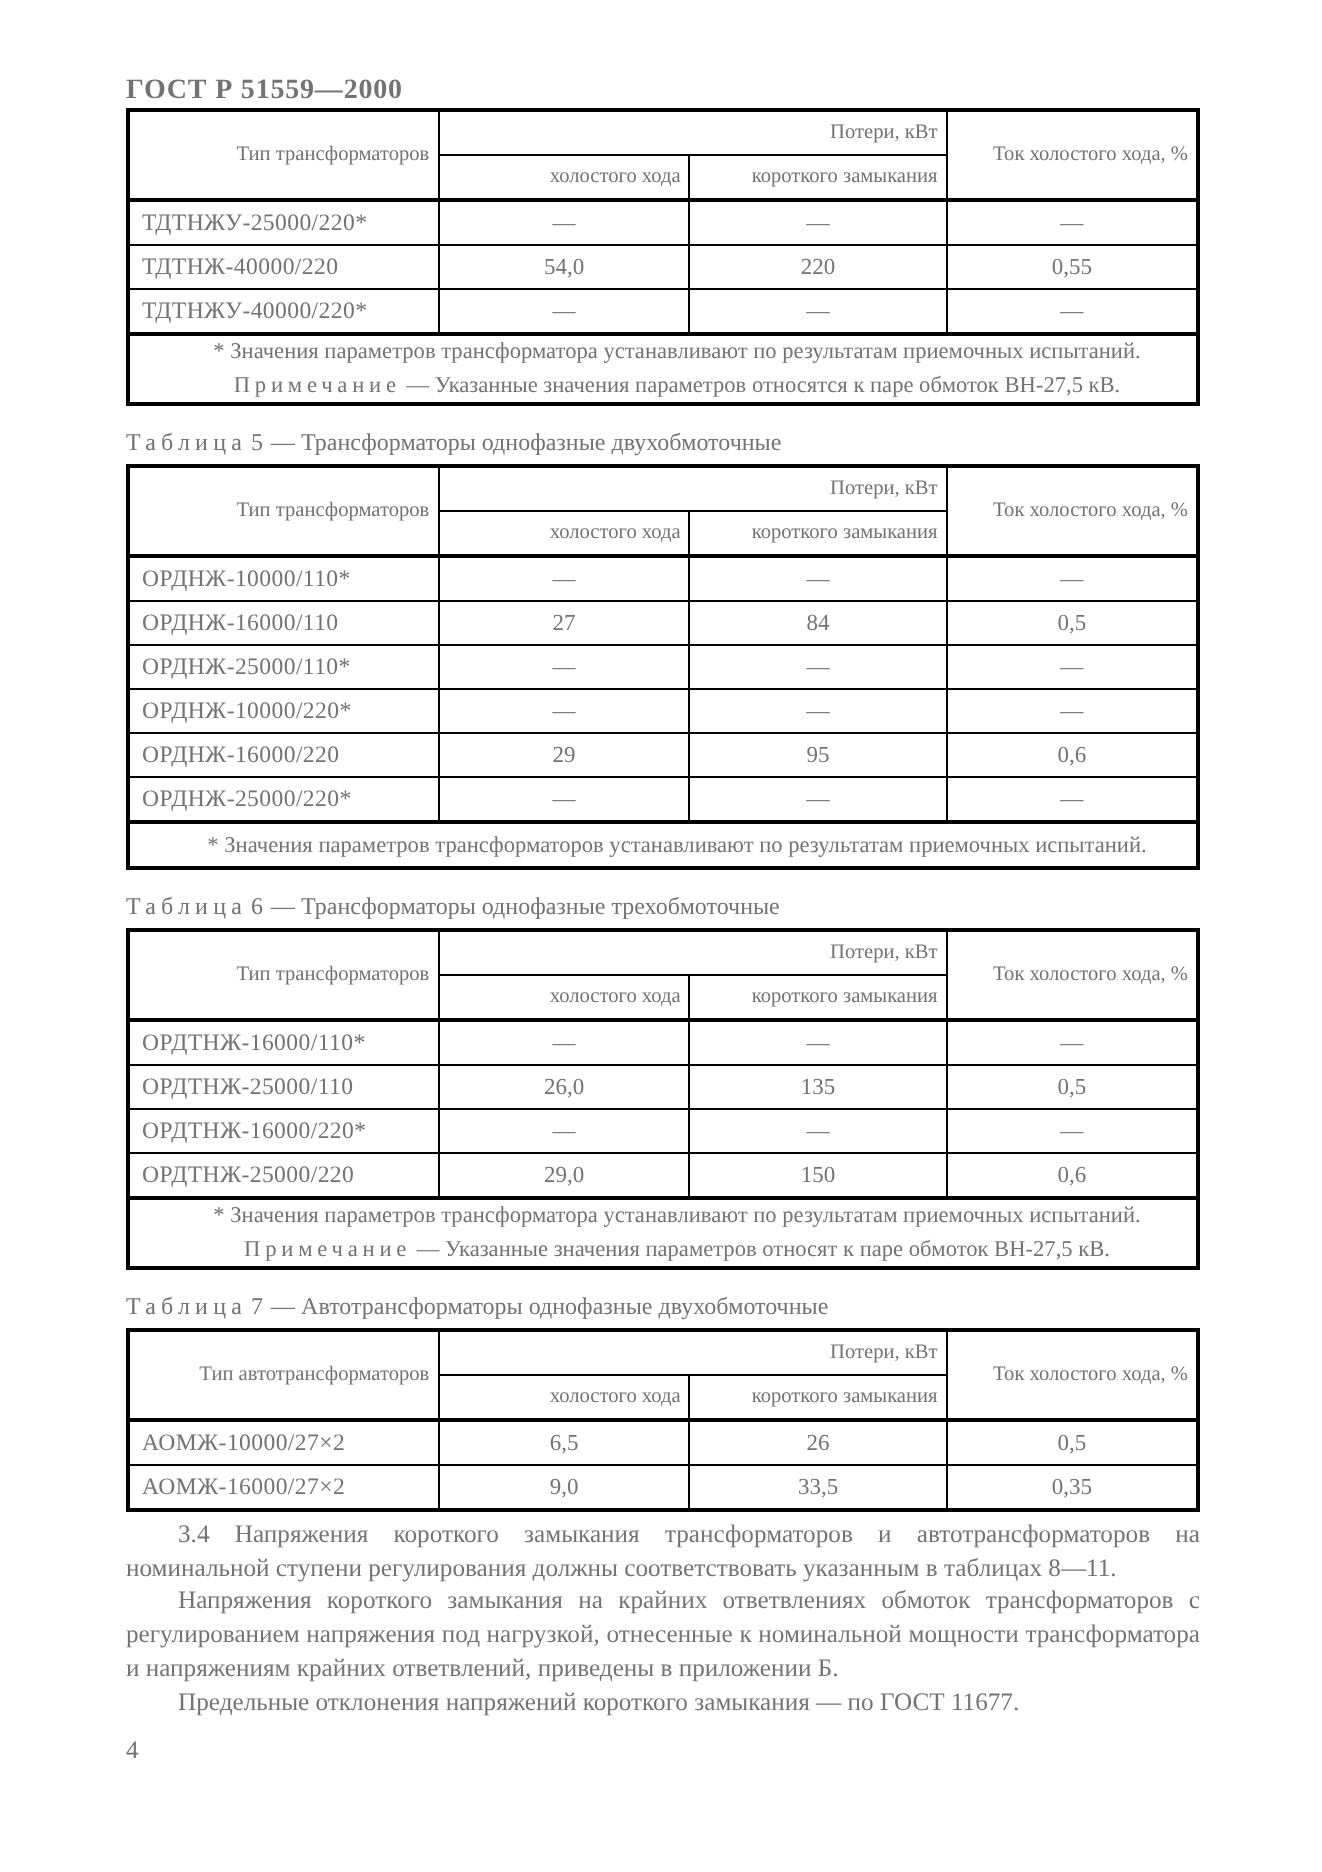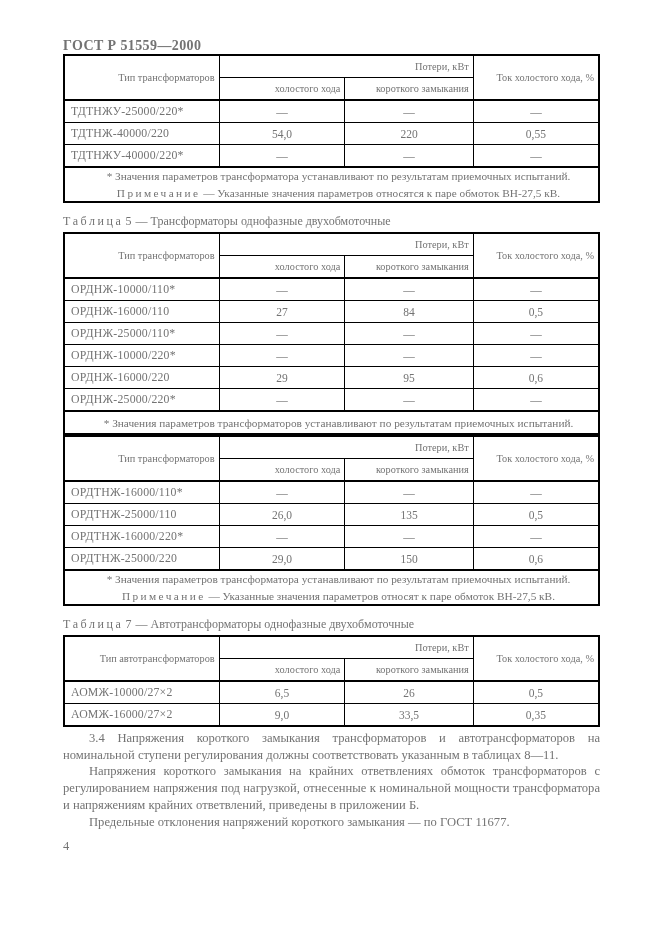--- a/index.html
+++ b/index.html
@@ -155,20 +155,21 @@
         <td class="val">—</td>
       </tr>
       <tr class="footnote-row">
         <td colspan="4">
           <p class="fn-line">* Значения параметров трансформаторов устанавливают по результатам приемочных испытаний.</p>
         </td>
       </tr>
     </tbody>
   </table>
 
+  <p class="table-title"><span class="spaced">Таблица</span><span class="num-gap">6</span><span>— Трансформаторы однофазные трехобмоточные</span></p>
   <table class="gost">
     <colgroup>
         <col style="width:29%">
         <col style="width:23.5%">
         <col style="width:24%">
         <col style="width:23.5%">
       </colgroup>
     <thead>
       <tr>
         <th rowspan="2">Тип трансформаторов</th>

